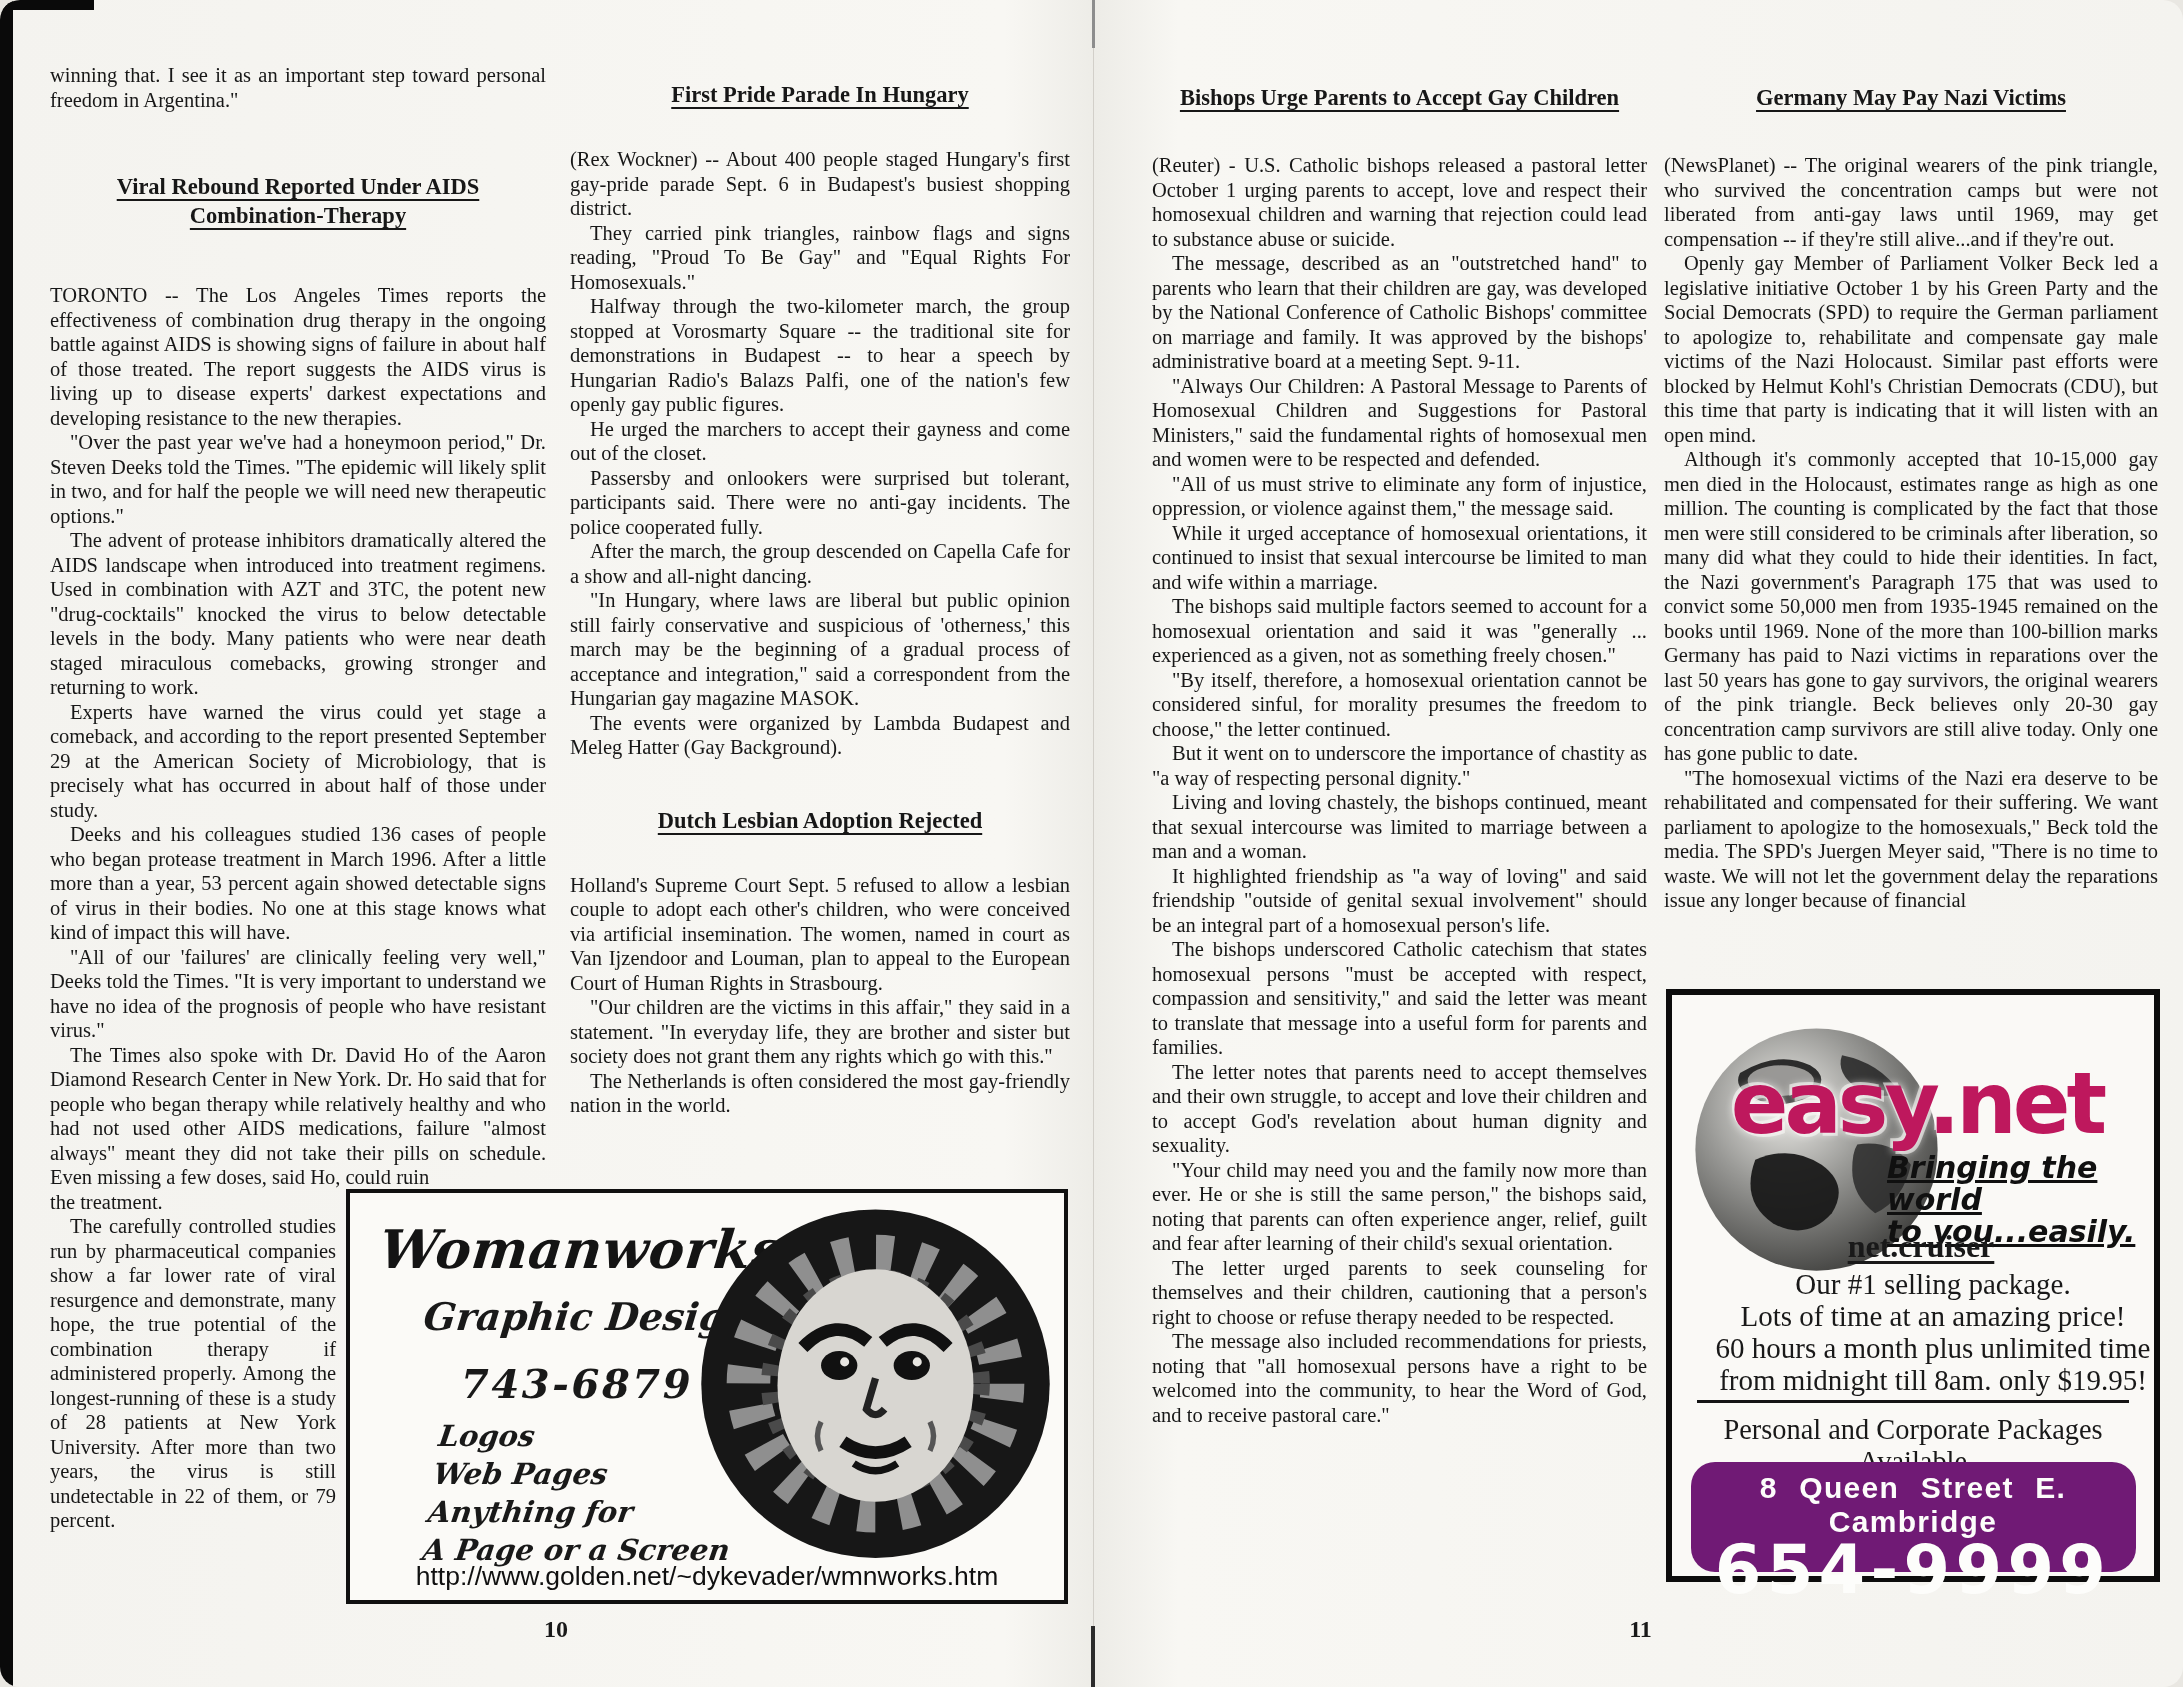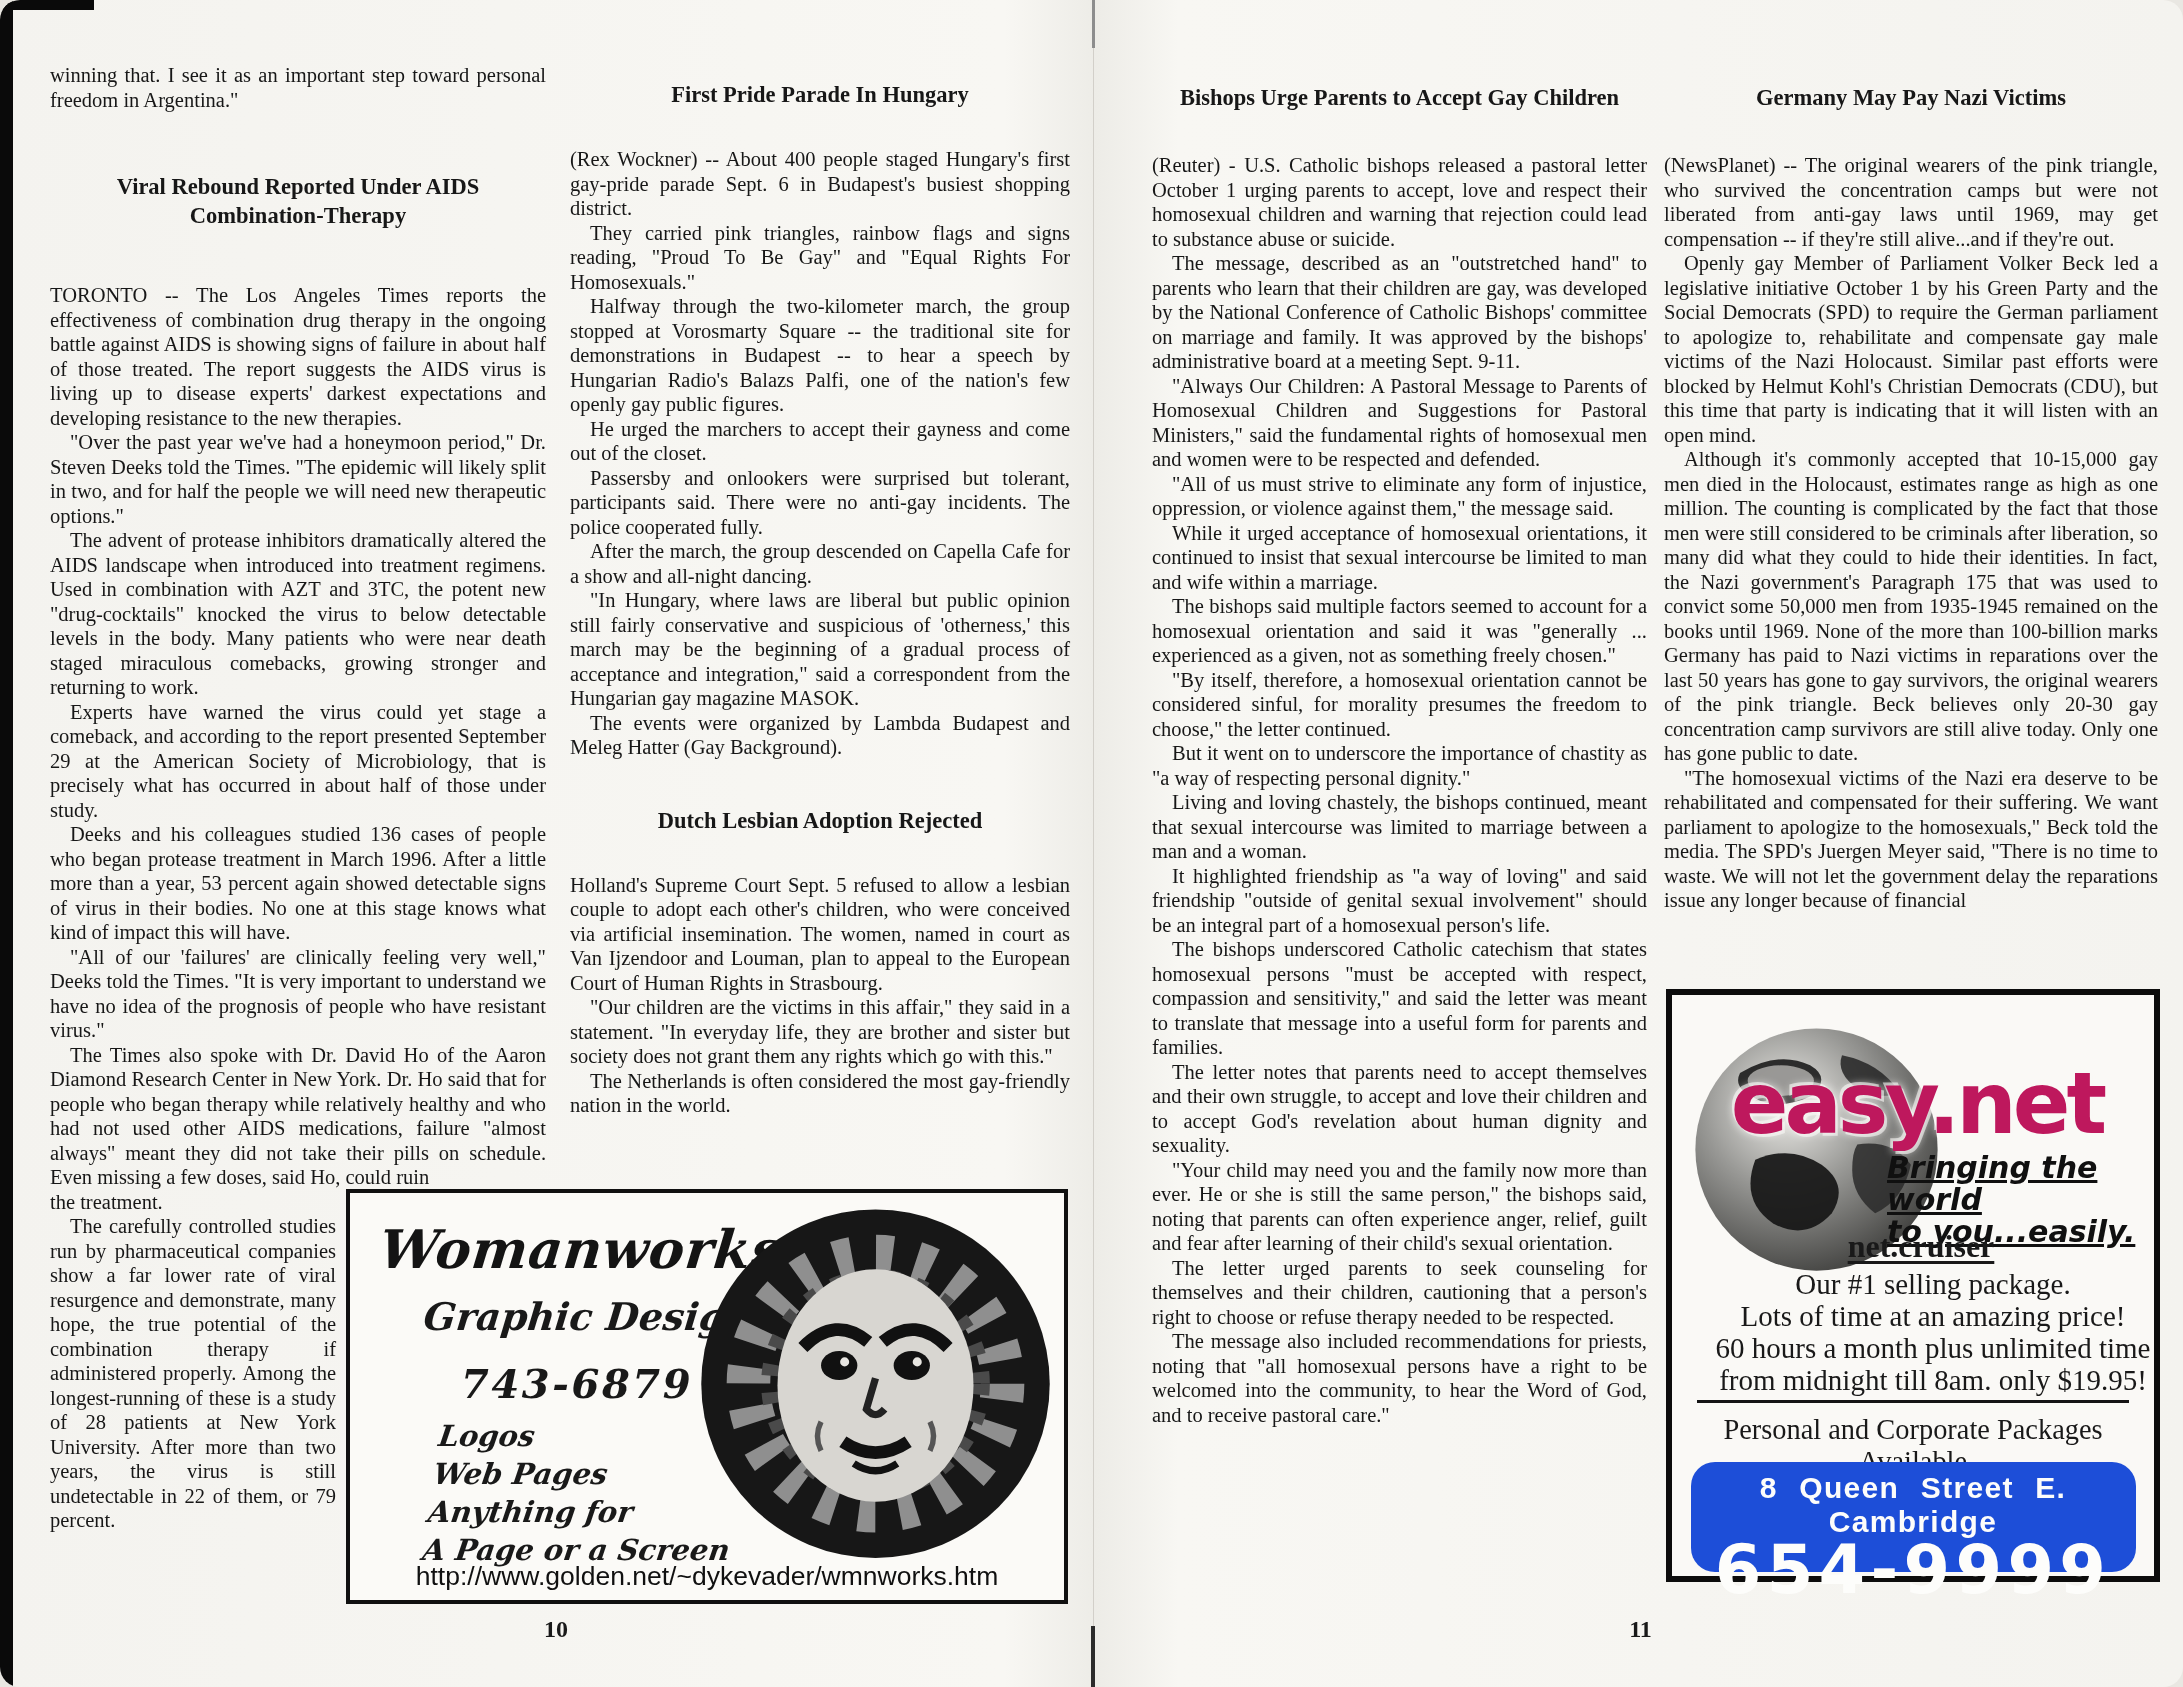--- a/index.html
+++ b/index.html
@@ -18,21 +18,21 @@
   .col{position:absolute;font-family:"Liberation Serif",serif;font-size:20.5px;line-height:24.5px;
        text-align:justify;color:#171717;}
   .col1{left:30px;top:63px;width:496px;}
   .col2{left:550px;top:63px;width:500px;}
   .col3{left:54px;top:63px;width:495px;}
   .col4{left:566px;top:63px;width:494px;}
   .para{margin:0;}
   .paras p + p{text-indent:20px;}
   .narrow p{width:286px;}
   .headline{font-family:"Liberation Serif",serif;font-weight:700;font-size:22.5px;line-height:29px;
-    text-align:center;text-decoration-thickness:2px;text-underline-offset:4.6px;
+    text-align:center;text-decoration:underline;text-decoration-thickness:2px;text-underline-offset:4.6px;
     margin:46px 20px 38px;}
   .col1 .headline{margin:60px 36px 53px;}
   .headline.first{margin-top:17px;}
   .col3 .headline,.col4 .headline{margin:20px 0 41px;}
   .pagenum{position:absolute;top:1616px;left:0;width:100%;text-align:center;
     font:600 24px "Liberation Serif",serif;}
   
   .womanworks{position:absolute;left:326px;top:1189px;width:722px;height:415px;
     border:4.6px solid #101010;background:#fbfaf7;box-sizing:border-box;}
   .ww-title{position:absolute;left:30px;top:25px;font:italic 800 53px "DejaVu Serif",serif;
@@ -52,21 +52,21 @@
     font:700 85px/1 "DejaVu Sans",sans-serif;letter-spacing:-4px;color:#be185d;
     text-shadow:0 0 9.3px #faf9f6,2.6px 2.6px 0 rgba(250,249,246,.6),-2.6px -2.6px 0 rgba(250,249,246,.6);}
   .en-tagline{position:absolute;left:215px;top:157px;font:italic 800 30px/32px "DejaVu Sans",sans-serif;color:#101010;text-decoration:underline;}
   .en-product{position:absolute;left:0;right:0;top:233px;text-align:center;
     font:600 32px "Liberation Serif",serif;text-decoration:underline;text-underline-offset:4px;padding-left:16px;}
   .en-lines{position:absolute;left:0;right:0;top:273px;text-align:center;
     font:400 29px/32px "Liberation Serif",serif;padding-left:40px;}
   .en-divider{position:absolute;left:25px;right:25px;top:405px;height:2.6px;background:#141414;}
   .en-packages{position:absolute;left:0;right:0;top:419px;text-align:center;
     font:400 28.4px "Liberation Serif",serif;}
-  .en-phonebox{position:absolute;left:18.5px;right:18.5px;top:467px;height:110px;background:#1d4ed8;
+  .en-phonebox{position:absolute;left:18.5px;right:18.5px;top:467px;height:110px;background:#701a75;
     border-radius:24px;text-align:center;color:#fdfdfb;}
   .en-address{padding-top:9.3px;font:700 30px "Liberation Sans",sans-serif;letter-spacing:1.3px;word-spacing:12px;}
   .en-phone{font:800 67px/0.95 "DejaVu Sans",sans-serif;letter-spacing:5.3px;}
 </style>
 </head>
 <body>
 
 <div class="sheet">
   <div class="left-band"></div>
   <div class="corner-bar"></div>

